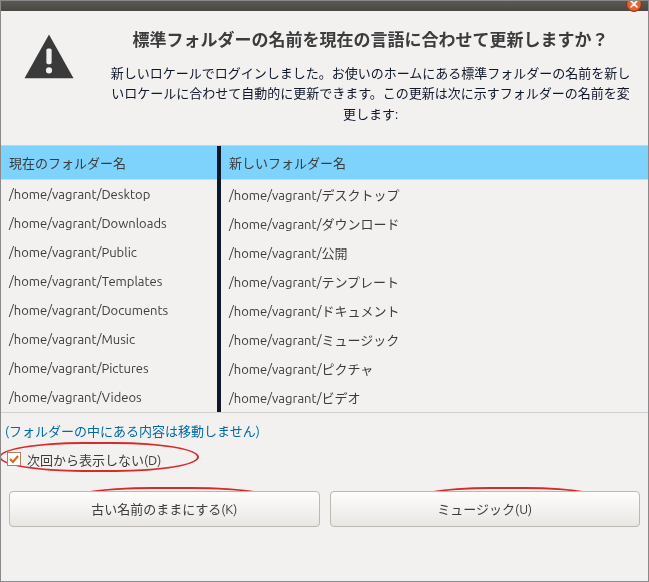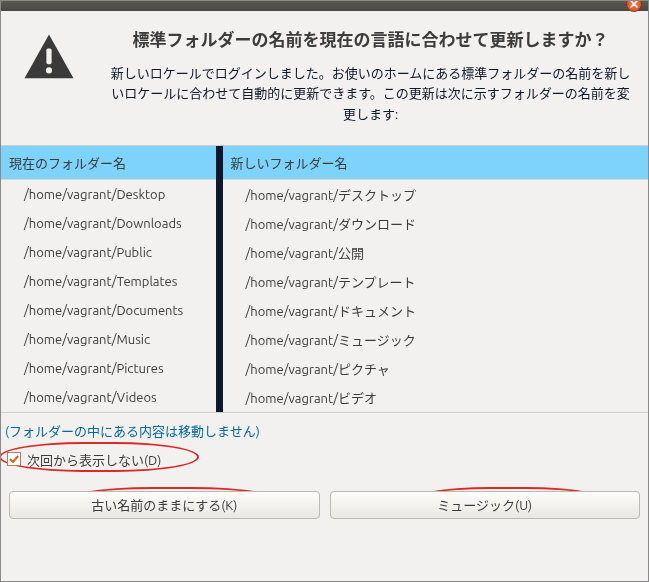--- a/index.html
+++ b/index.html
@@ -69,23 +69,23 @@
     font-size: 13px;
   }
   th {
     text-align: left;
     font-weight: normal;
     color: #3c3c3c;
     padding: 7px 8px;
     background: #7dd3fc;
     border-bottom: 1px solid #d8d8d8;
   }
-  th + th, td + td { border-left: 7px solid #0f172a; }
+  th + th, td + td { border-left: 4px solid #0f172a; }
   td {
-    padding: 5px 23px;
+    padding: 5px 8px;
     color: #3c3c3c;
   }
   .col0 { width: 218px; }
   .note {
     padding: 8px 20px 4px 4px;
     font-size: 13px;
     color: #0369a1;
   }
   .checkbox-row {
     padding: 6px 6px 8px 6px;
@@ -119,21 +119,21 @@
     width: 200px; height: 30px;
   }
   .button-row {
     display:flex;
     gap: 10px;
     padding: 14px 8px 8px 8px;
     position: relative;
   }
   .btn {
     flex:1;
-    height: 28px;
+    height: 36px;
     border:1px solid #bdb8b0;
     border-radius: 4px;
     background: linear-gradient(#fdfdfc, #e9e7e3);
     font-size: 13px;
     color:#3c3c3c;
     display:flex;
     align-items:center;
     justify-content:center;
     position:relative;
     z-index:2;

